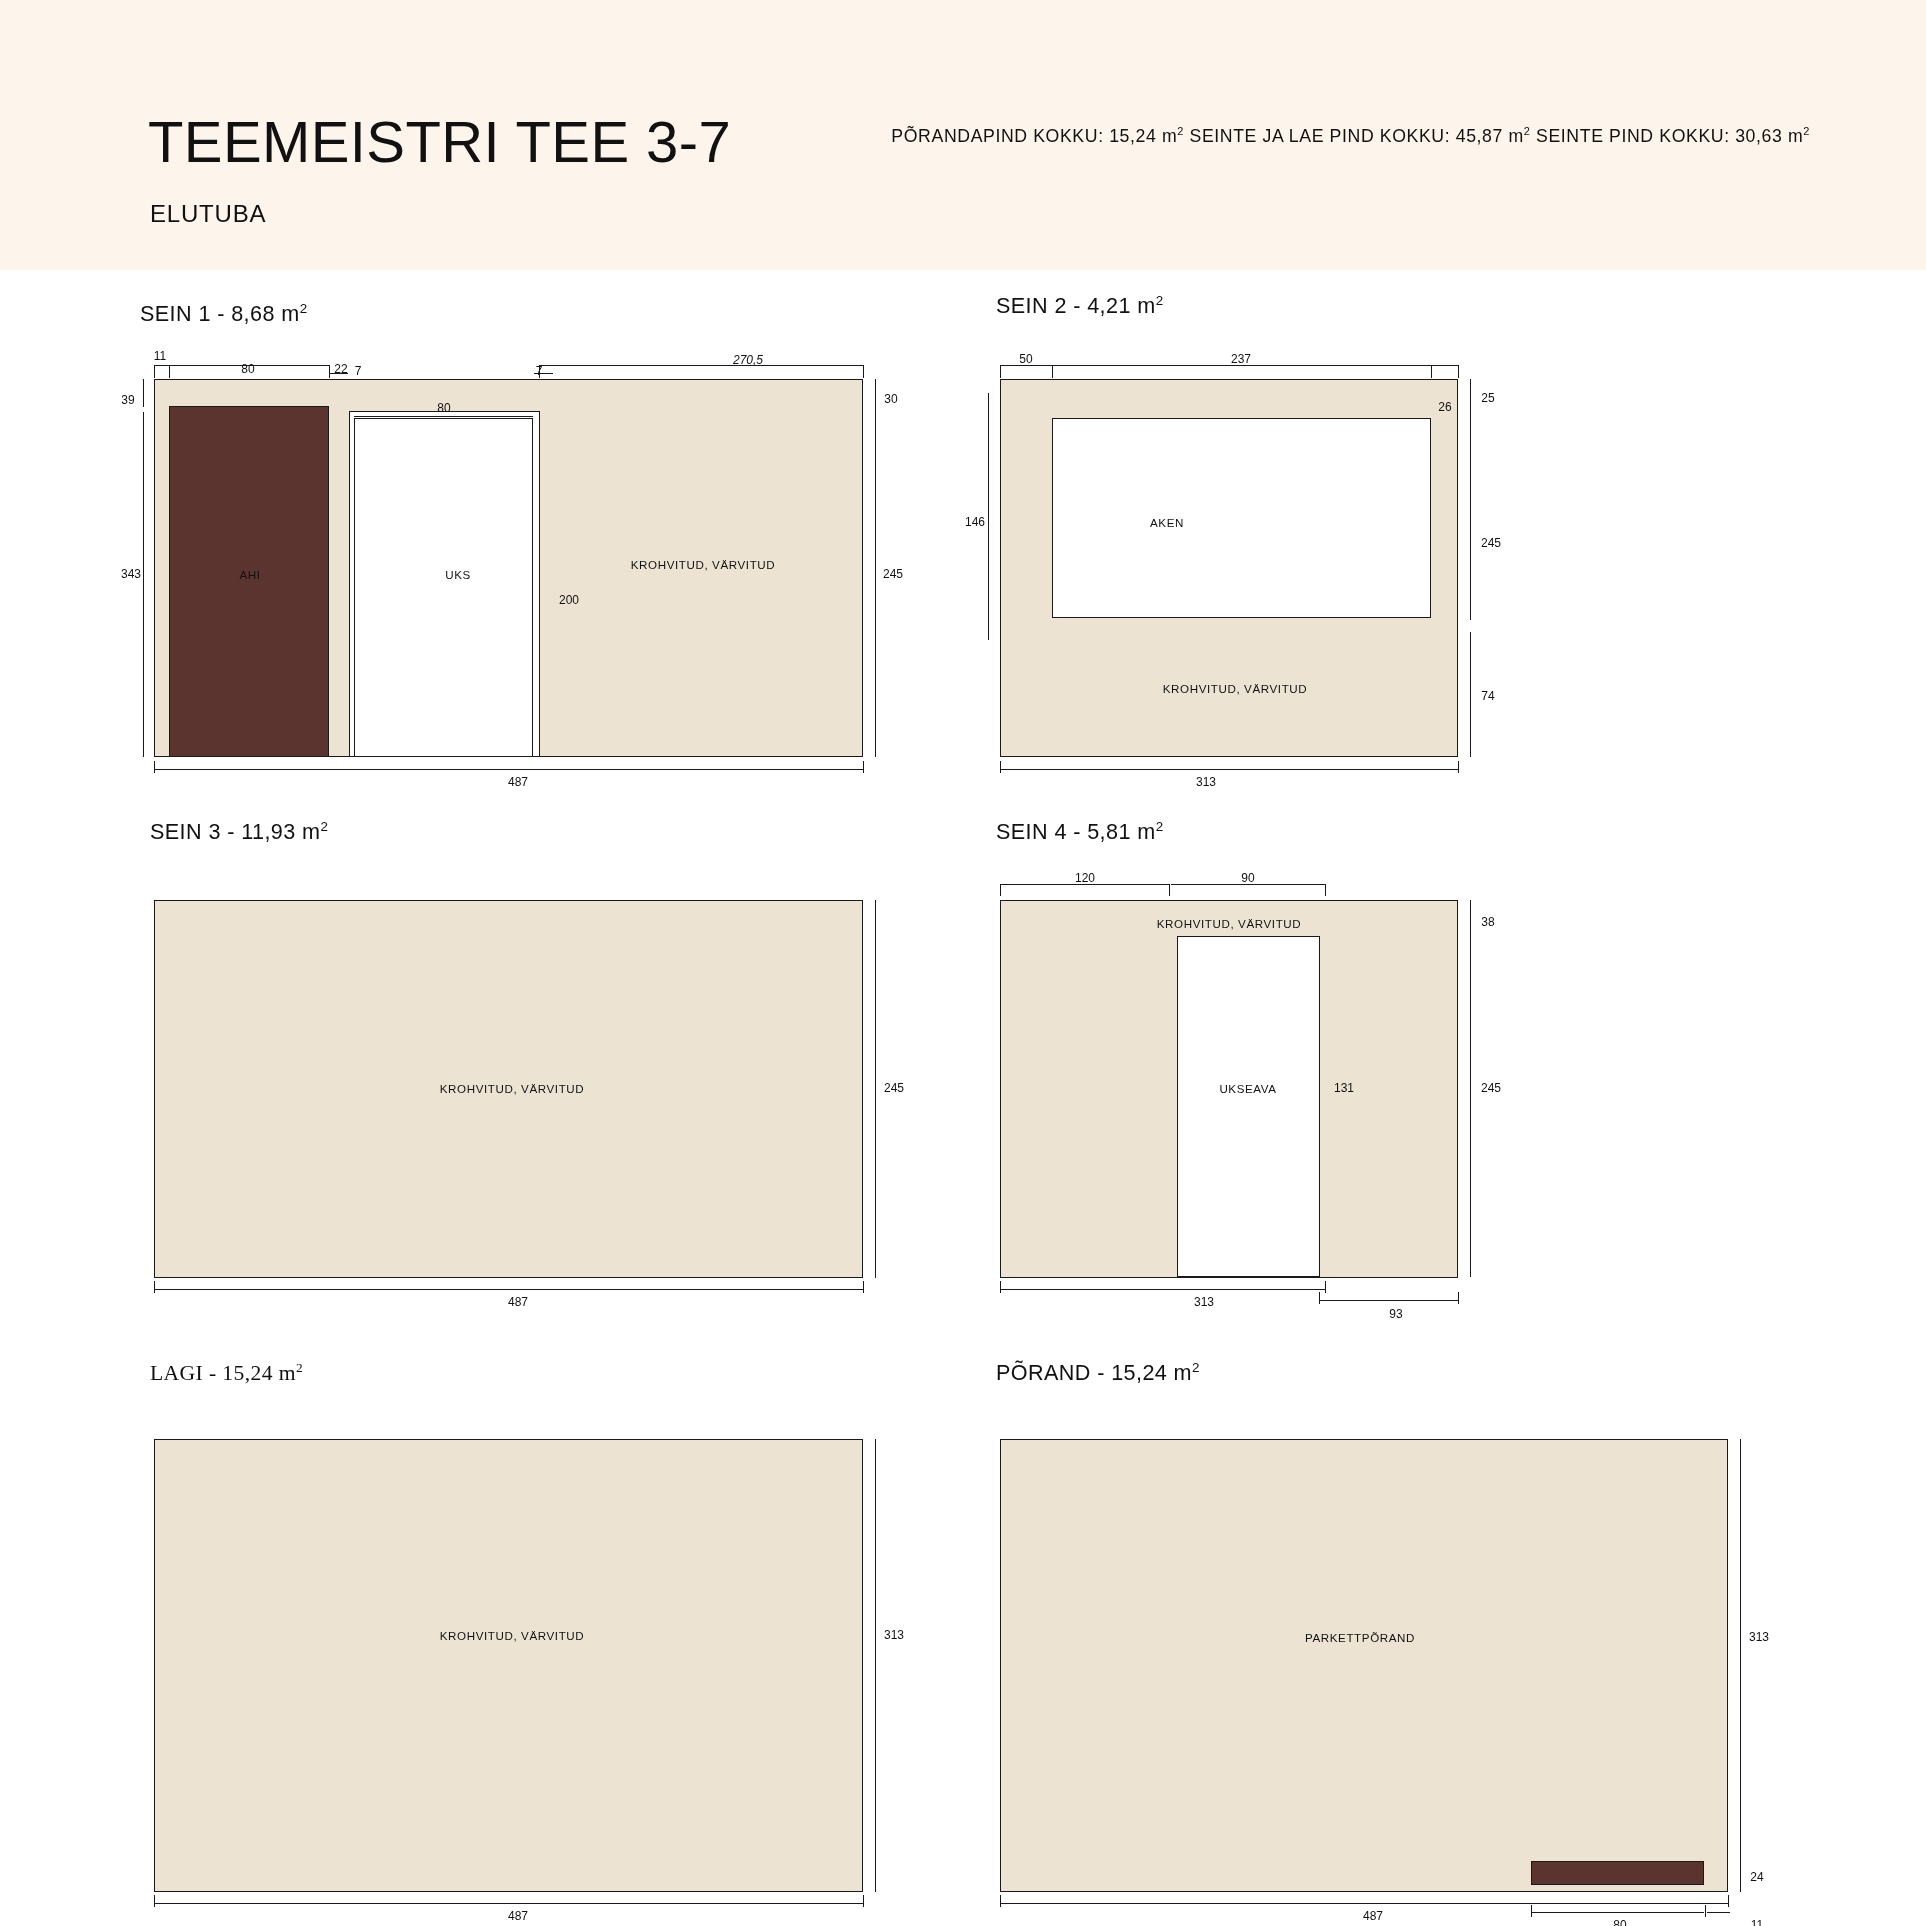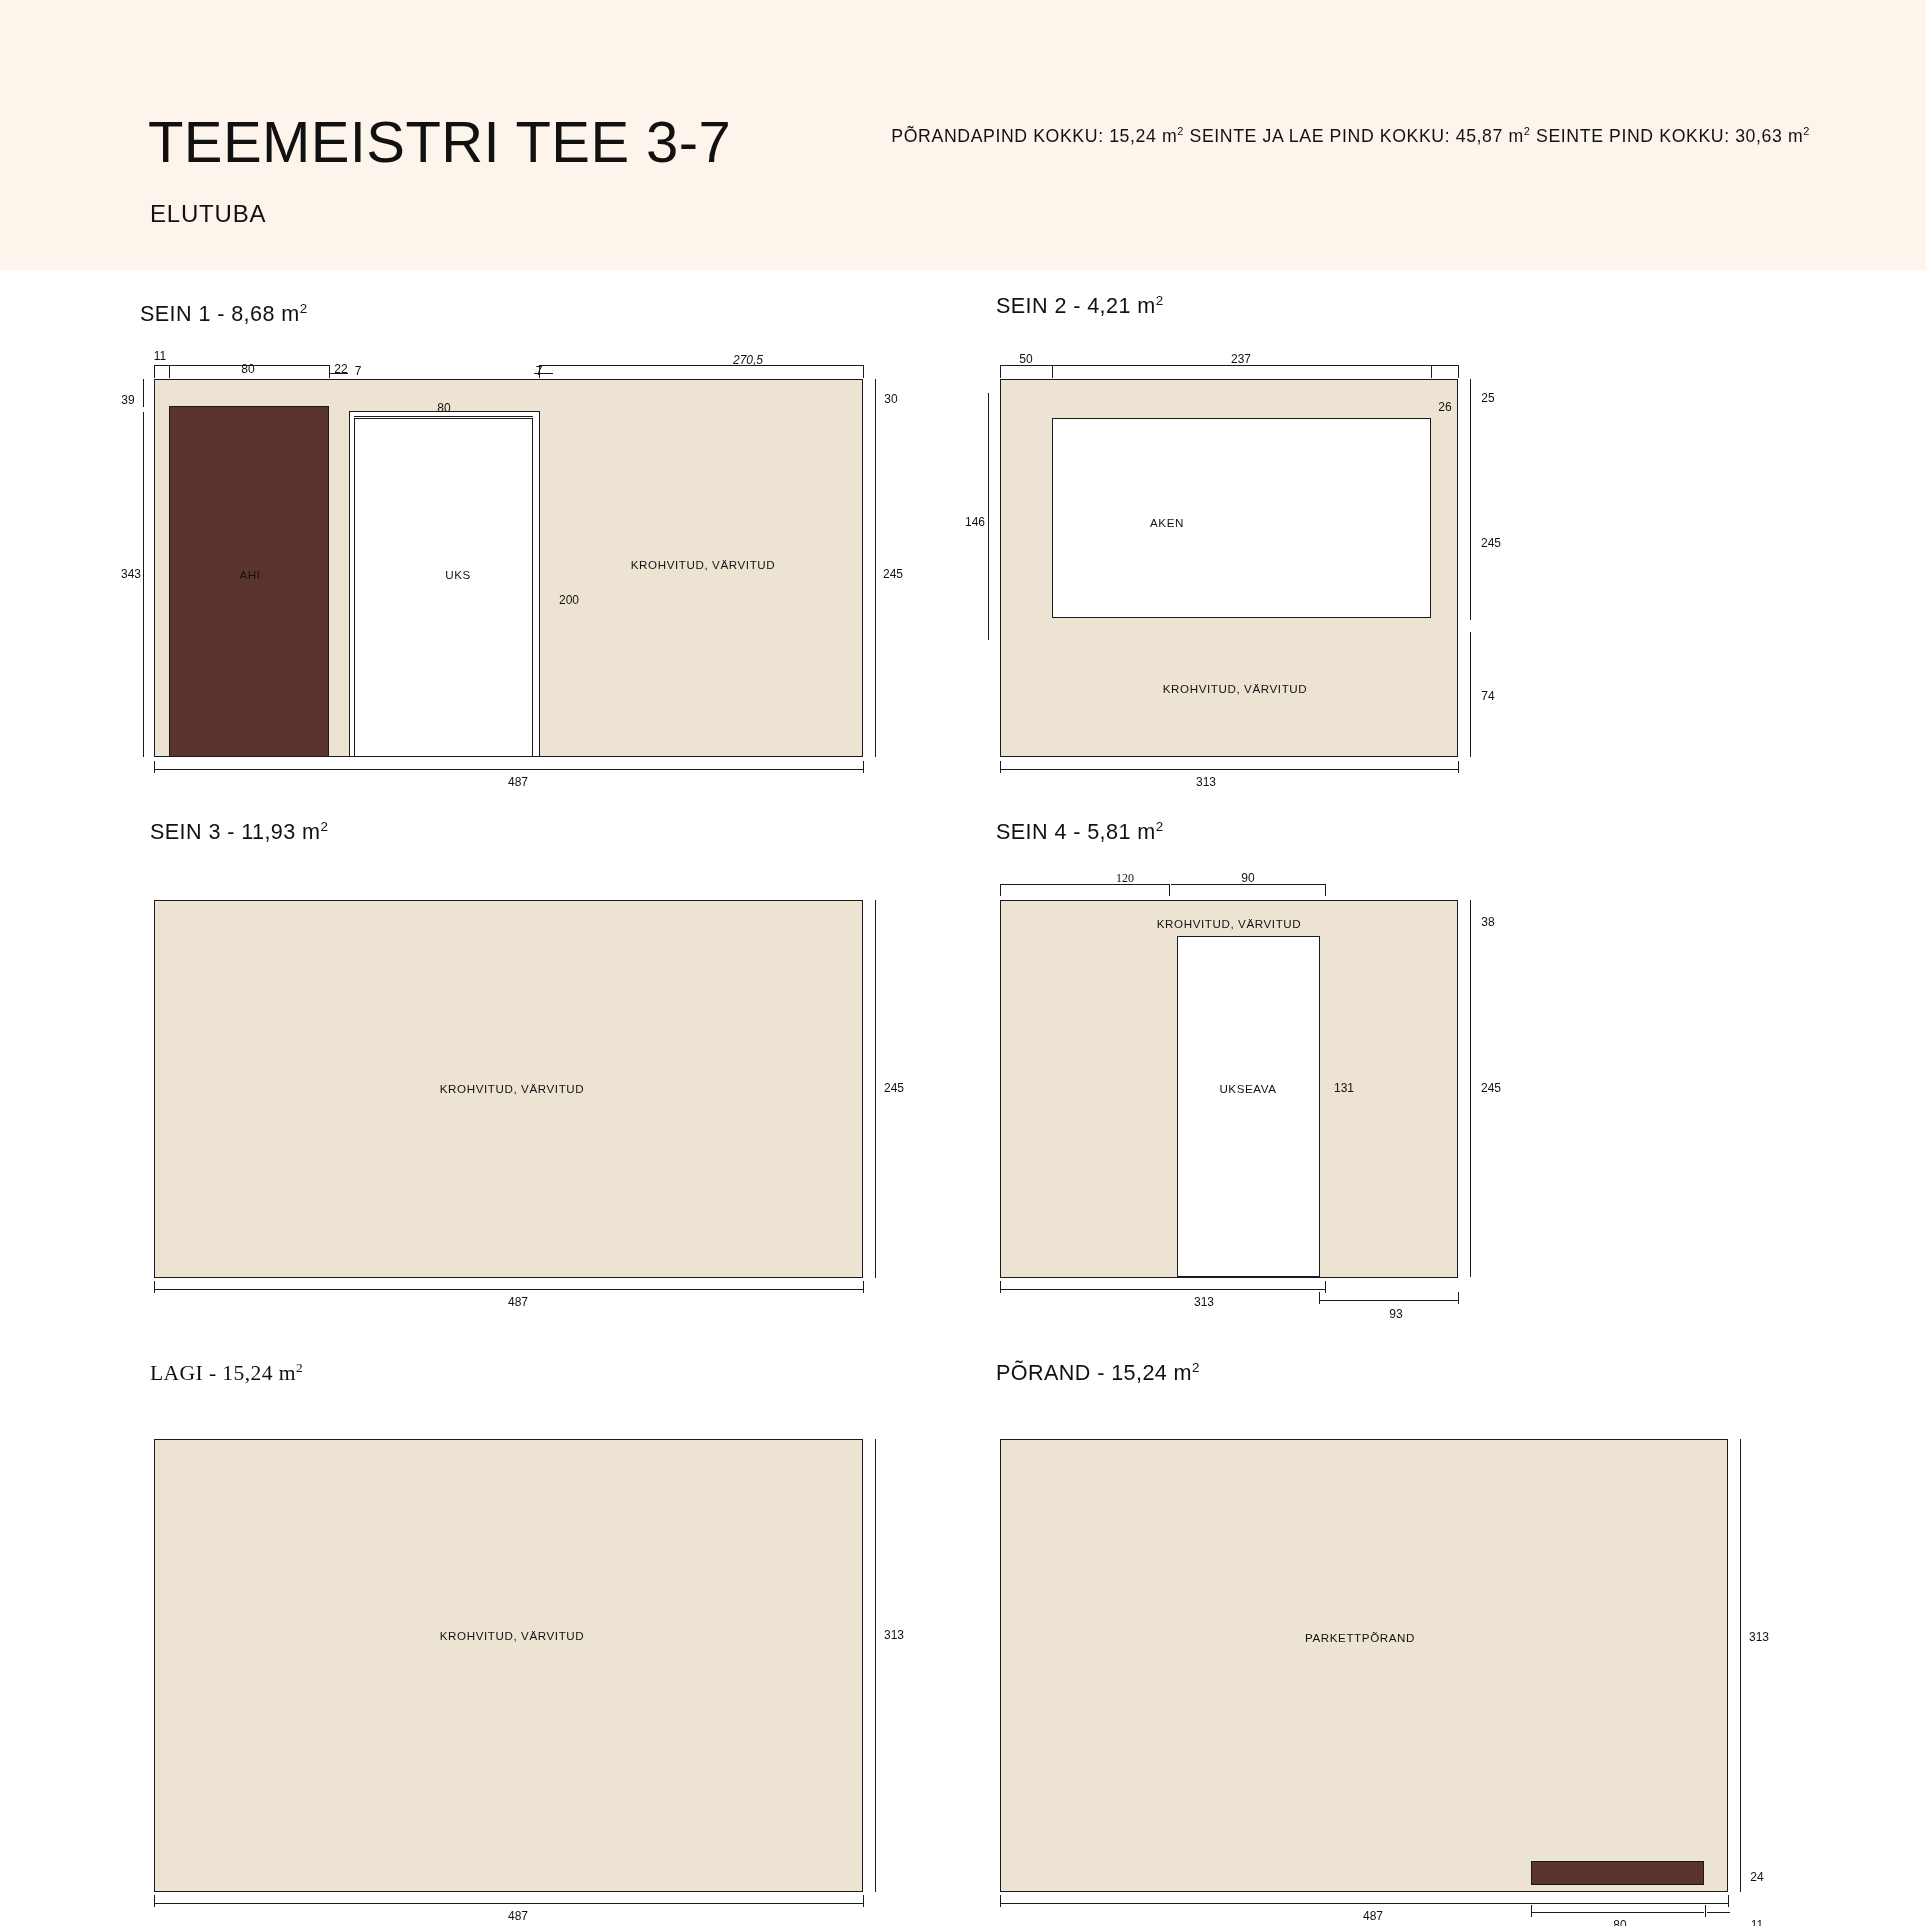--- a/index.html
+++ b/index.html
@@ -235,21 +235,21 @@
 
   <div class="surface" style="left:1000px;top:900px;width:458px;height:378px;"></div>
   <div class="label" style="left:1229px;top:923px;">KROHVITUD, VÄRVITUD</div>
 
   <div class="white-opening" style="left:1177px;top:936px;width:143px;height:341px;"></div>
   <div class="label" style="left:1248px;top:1088px;">UKSEAVA</div>
 
   <div class="dim-h" style="left:1000px;top:884px;width:169px;"></div>
   <div class="tick-v" style="left:1000px;top:884px;height:12.3px;"></div>
   <div class="tick-v" style="left:1169px;top:884px;height:12.3px;"></div>
-  <div class="dim-text" style="left:1125px;top:878px;font-family:Liberation Serif, serif;">120</div>
+  <div class="dim-text" style="left:1085px;top:878px;">120</div>
 
   <div class="dim-h" style="left:1171px;top:884px;width:154px;"></div>
   <div class="tick-v" style="left:1325px;top:884px;height:12.3px;"></div>
   <div class="dim-text" style="left:1248px;top:878px;">90</div>
 
   <div class="dim-v" style="left:1470px;top:900px;height:37px;"></div>
   <div class="dim-text" style="left:1488px;top:922px;">38</div>
   <div class="dim-v" style="left:1470px;top:909px;height:368px;"></div>
   <div class="dim-text" style="left:1491px;top:1088px;">245</div>
 

